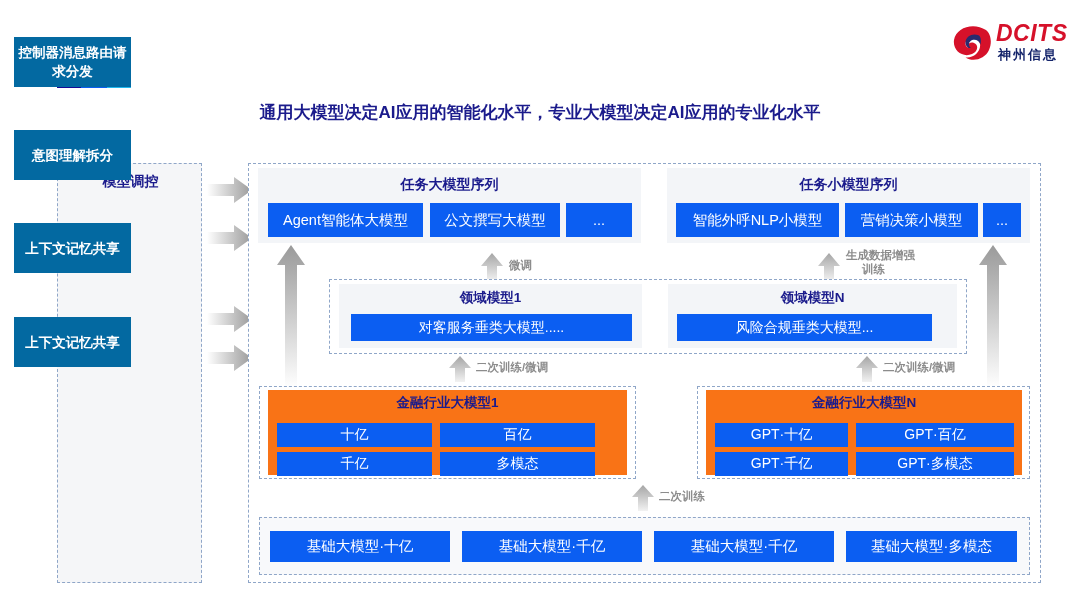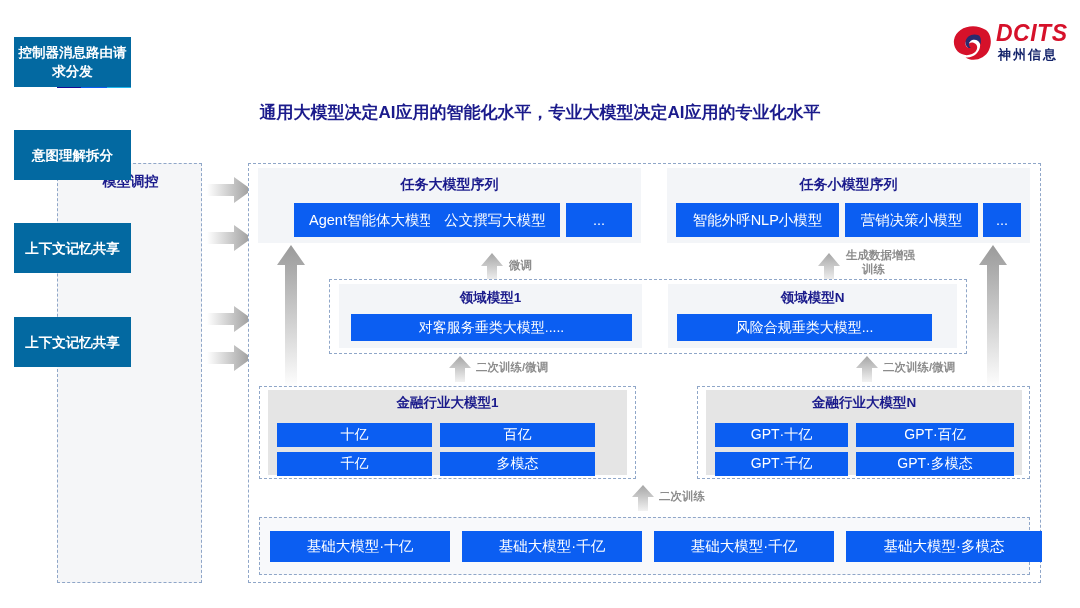--- a/index.html
+++ b/index.html
@@ -73,21 +73,21 @@
   .seq-title{
     position:absolute;left:0;top:8px;width:100%;text-align:center;
     font-size:14px;font-weight:bold;color:#1b1b8c;
   }
   .chip{
     position:absolute;background:#0b5ef2;color:#fff;
     display:flex;align-items:center;justify-content:center;
     font-size:14.5px;height:34px;box-sizing:border-box;white-space:nowrap;
   }
   
-  #chip-l0{left:268px;top:203px;width:155px;margin-left:26px;}
+  #chip-l0{left:268px;top:203px;width:155px;}
   #chip-l1{left:430px;top:203px;width:130px;}
   #chip-l2{left:566px;top:203px;width:66px;}
   
   #chip-r0{left:676px;top:203px;width:163px;}
   #chip-r1{left:845px;top:203px;width:133px;}
   #chip-r2{left:983px;top:203px;width:38px;}
   
   #domain-band{
     position:absolute;left:329px;top:279px;width:638px;height:75px;
     border:1px dashed #8fa6c8;box-sizing:border-box;background:#fff;
@@ -101,21 +101,21 @@
   #dom-chip-1{left:677px;top:314px;width:255px;height:27px;font-size:14px;}
   
   #ind-left{
     position:absolute;left:259px;top:386px;width:377px;height:93px;
     border:1px dashed #8fa6c8;box-sizing:border-box;background:#fff;
   }
   #ind-right{
     position:absolute;left:697px;top:386px;width:333px;height:93px;
     border:1px dashed #8fa6c8;box-sizing:border-box;background:#fff;
   }
-  .ind-inner{position:absolute;background:#e5e5e5;box-sizing:border-box;}
+  .ind-inner{position:absolute;background:#f97316;box-sizing:border-box;}
   #ind-inner-l{left:268px;top:390px;width:359px;height:85px;}
   #ind-inner-r{left:706px;top:390px;width:316px;height:85px;}
   .ind-title{position:absolute;left:0;top:4px;width:100%;text-align:center;
     font-size:13.5px;font-weight:bold;color:#1b1b8c;}
   .grid-chip{
     position:absolute;background:#0b5ef2;color:#fff;height:24px;
     display:flex;align-items:center;justify-content:center;
     font-size:14px;box-sizing:border-box;white-space:nowrap;
   }
   
@@ -134,21 +134,21 @@
     border:1px dashed #8fa6c8;box-sizing:border-box;background:#f8f9fb;
   }
   .base-chip{
     position:absolute;top:531px;height:31px;background:#0b5ef2;color:#fff;
     display:flex;align-items:center;justify-content:center;
     font-size:14.5px;box-sizing:border-box;white-space:nowrap;
   }
   #b0{left:270px;width:180px;}
   #b1{left:462px;width:180px;}
   #b2{left:654px;width:180px;}
-  #b3{left:846px;width:196px;}
+  #b3{left:846px;width:171px;}
   
   .varrow{position:absolute;}
   .vlabel{position:absolute;font-size:11.5px;font-weight:bold;color:#8c8c8c;
     line-height:14px;white-space:nowrap;}
 </style>
 </head>
 <body>
 
 <div id="header">
   <div id="accent-bar">

